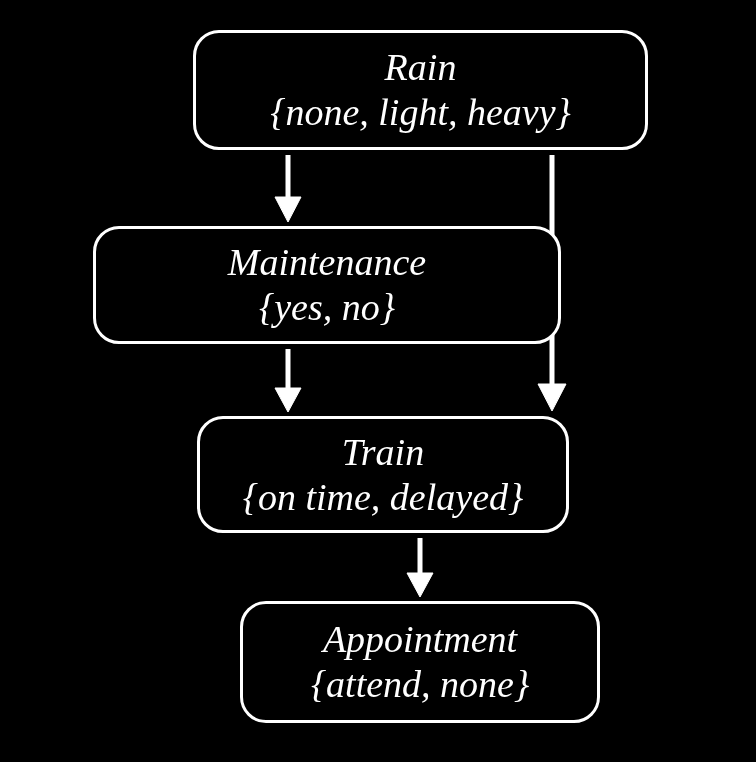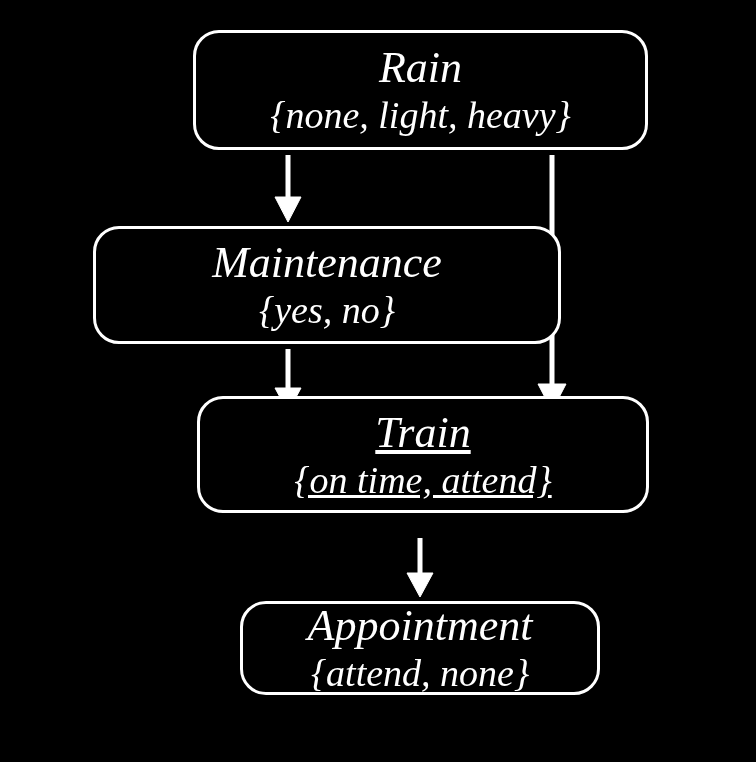--- a/index.html
+++ b/index.html
@@ -25,32 +25,32 @@
     align-items: center;
     justify-content: center;
     font-family: "Liberation Serif", "DejaVu Serif", serif;
     font-style: italic;
     color: #ffffff;
     text-align: center;
     line-height: 1.12;
     text-rendering: optimizeLegibility;
   }
   .node-name {
-    font-size: 44px;
+    font-size: 38px;
     white-space: nowrap;
   }
   .node-states {
     font-size: 38px;
     white-space: nowrap;
     margin-top: 2px;
   }
   #n-rain      { left: 193px; top: 30px;  width: 455px; height: 120px; }
   #n-maint     { left: 93px;  top: 226px; width: 468px; height: 118px; }
-  #n-train     { left: 197px; top: 396px; width: 452px; height: 117px; text-decoration: underline; }
-  #n-appt      { left: 240px; top: 601px; width: 360px; height: 94px; }
+  #n-train     { left: 197px; top: 416px; width: 372px; height: 117px; }
+  #n-appt      { left: 240px; top: 601px; width: 360px; height: 122px; }
 
   .edge {
     position: absolute;
     overflow: visible;
   }
   .edge svg { display: block; overflow: visible; }
 </style>
 </head>
 <body>
 
@@ -101,21 +101,21 @@
     <div class="node-states">{none, light, heavy}</div>
   </div>
 
   <div class="node" id="n-maint">
     <div class="node-name">Maintenance</div>
     <div class="node-states">{yes, no}</div>
   </div>
 
   <div class="node" id="n-train">
     <div class="node-name">Train</div>
-    <div class="node-states">{on time, attend}</div>
+    <div class="node-states">{on time, delayed}</div>
   </div>
 
   <div class="node" id="n-appt">
     <div class="node-name">Appointment</div>
     <div class="node-states">{attend, none}</div>
   </div>
 
 </div>
 
 </body></html>

